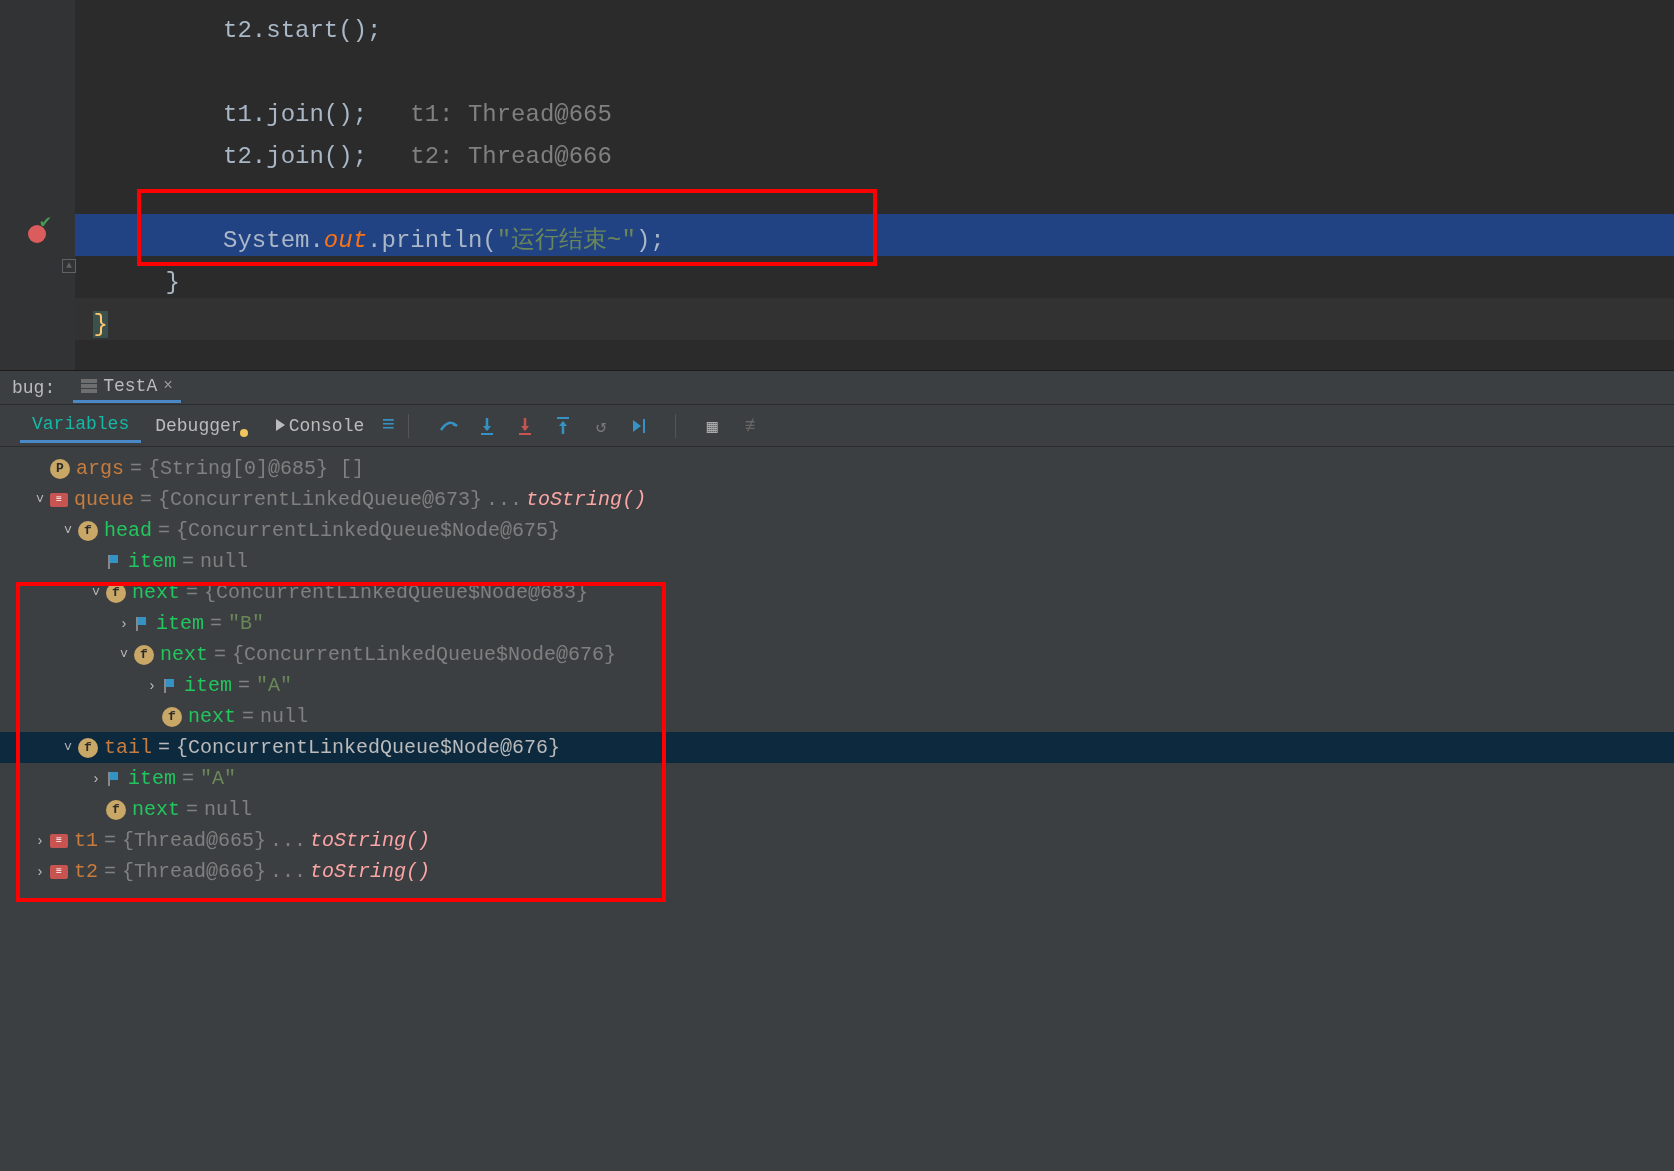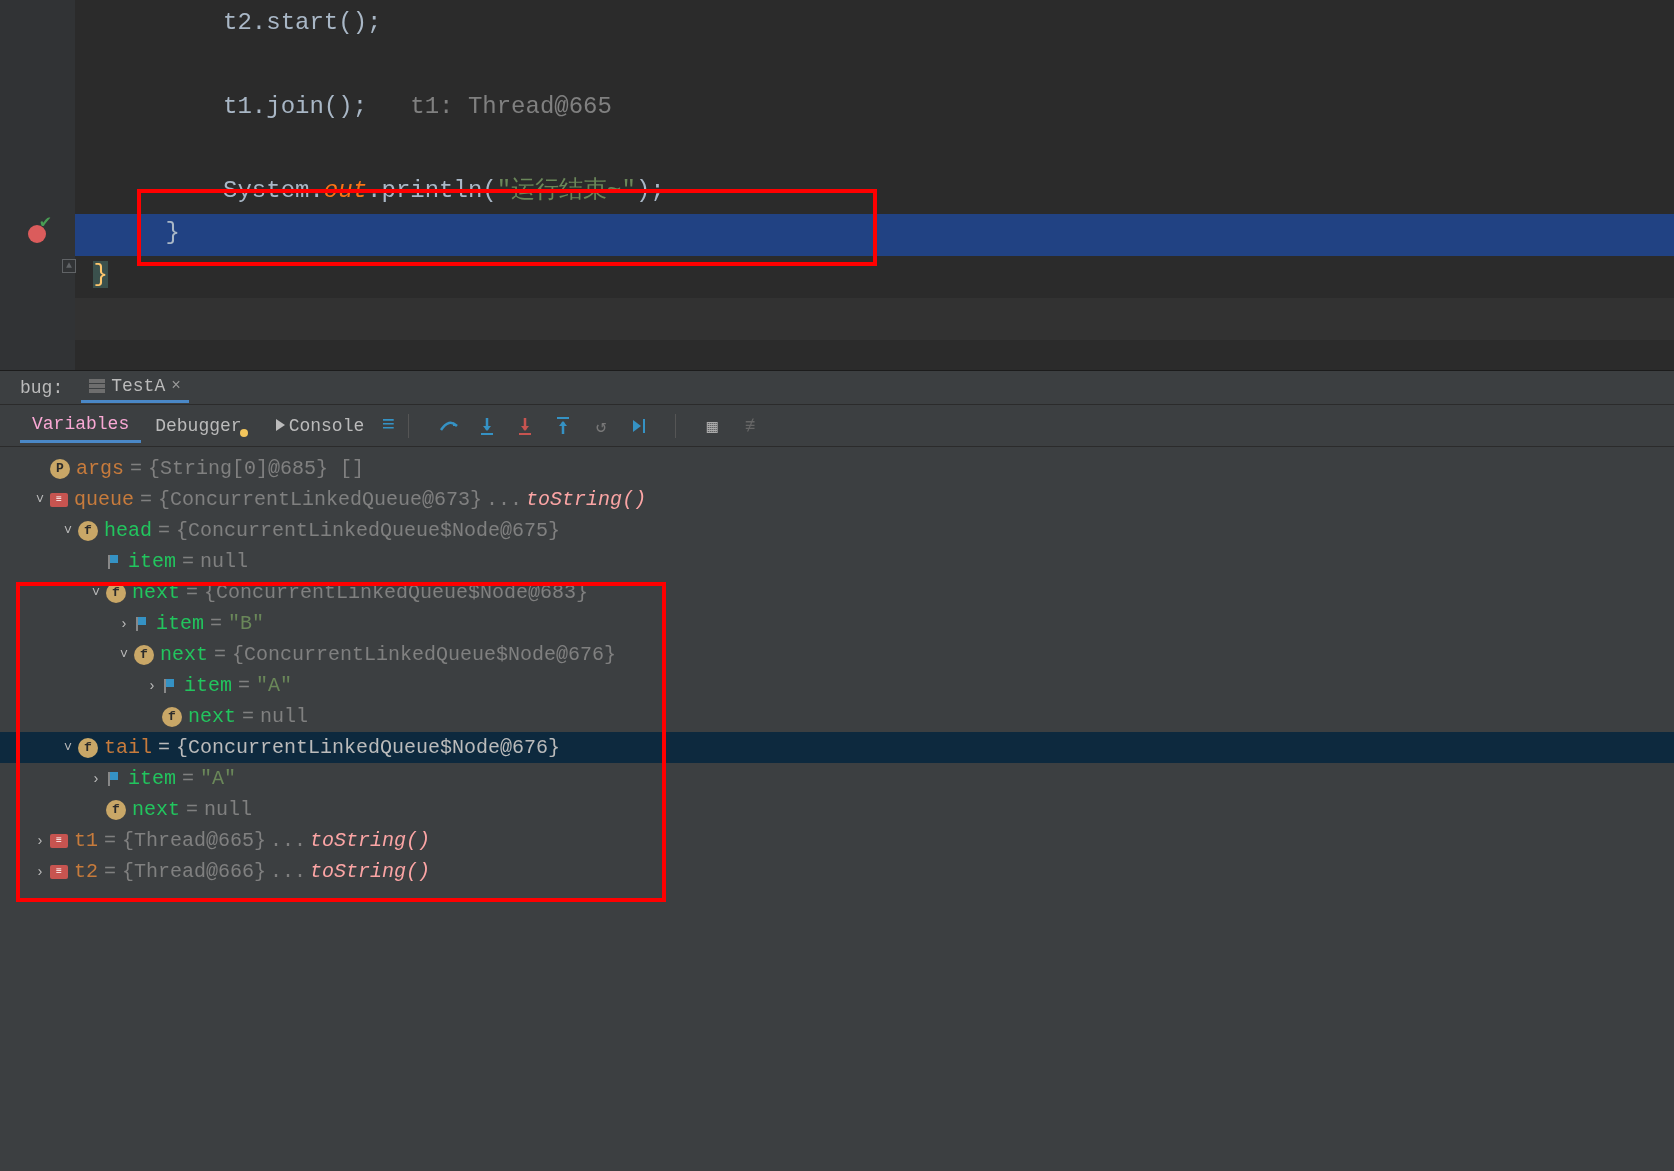--- a/index.html
+++ b/index.html
@@ -52,21 +52,21 @@
     font-size: 10px;
     line-height: 12px;
     text-align: center;
     color: #606366;
     background: #313335;
   }
   .code-area {
     flex: 1;
     font-size: 24px;
     padding-left: 4px;
-    padding-top: 2px;
+    padding-top: 10px;
     position: relative;
   }
   .code-line { height: 42px; line-height: 42px; white-space: pre; }
   .highlight-line {
     background: #214283;
     position: absolute;
     left: 0; right: 0;
     height: 42px;
     top: 214px;
   }
@@ -95,21 +95,21 @@
   .debug-panel {
     border-top: 1px solid #1c1c1c;
     background: #3c3f41;
     height: 801px;
   }
   .debug-tabstrip {
     height: 34px;
     background: #3c3f41;
     display: flex;
     align-items: center;
-    padding-left: 12px;
+    padding-left: 4px;
     font-size: 18px;
     color: #bbbbbb;
     border-bottom: 1px solid #2b2b2b;
   }
   .debug-tabstrip .lbl { padding: 0 8px; color: #bbbbbb; }
   .tab-chip {
     display: flex; align-items: center;
     padding: 4px 8px;
     border-bottom: 3px solid #4a88c7;
     margin-left: 10px;
@@ -123,21 +123,21 @@
   
   .toolbar {
     height: 42px;
     display: flex; align-items: center;
     padding: 0 20px;
     gap: 2px;
     border-bottom: 1px solid #2b2b2b;
     font-size: 18px;
   }
   .tool-tab { padding: 6px 12px; color: #bbbbbb; }
-  .tool-tab.active { border-bottom: 3px solid #4a88c7; color: #f9a8d4; }
+  .tool-tab.active { border-bottom: 3px solid #4a88c7; color: #14b8a6; }
   .badge-dot {
     display: inline-block; width: 8px; height: 8px;
     background: #f2c55c; border-radius: 50%;
     position: relative; left: -2px; top: 6px;
   }
   .play-tri {
     display: inline-block; width: 0; height: 0;
     border-left: 9px solid #bbbbbb;
     border-top: 6px solid transparent;
     border-bottom: 6px solid transparent;
@@ -228,20 +228,21 @@
     <span class="breakpoint-icon"></span>
     <span class="breakpoint-check">✔</span>
     <span class="fold-icon">▲</span>
   </div>
   <div class="code-area">
     <div class="highlight-line"></div>
     <div class="dim-line"></div>
     <div class="code-line">          <span>t2.start();</span></div>
     <div class="code-line"></div>
     <div class="code-line">          <span>t1.join();</span>   <span class="c-comment">t1: Thread@665</span></div>
+    <div class="code-line">          <span>t2.join();</span>   <span class="c-comment">t2: Thread@666</span></div>
     <div class="code-line"></div>
     <div class="code-line">          <span>System.</span><span class="c-field">out</span><span>.println(</span><span class="c-str">"运行结束~"</span><span>);</span></div>
     <div class="code-line">      <span class="c-brace">}</span></div>
     <div class="code-line"> <span class="c-brace-y">}</span></div>
   </div>
   <div class="red-box red-box-1"></div>
 </div>
 
 <div class="debug-panel">
   <div class="debug-tabstrip">

